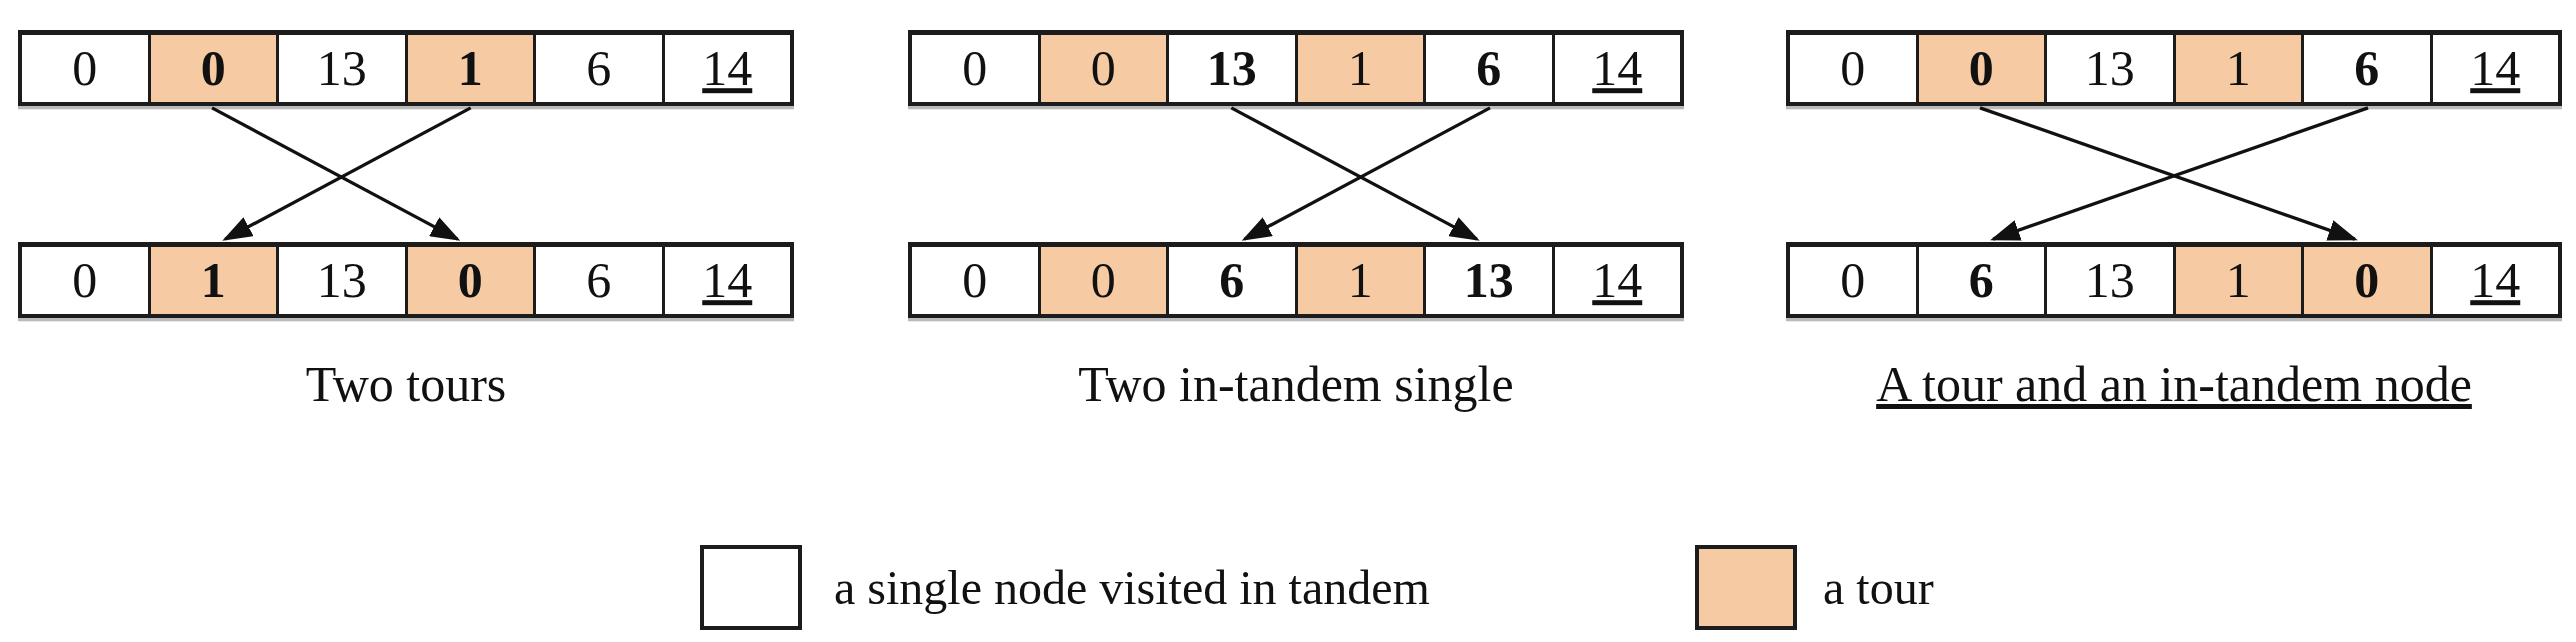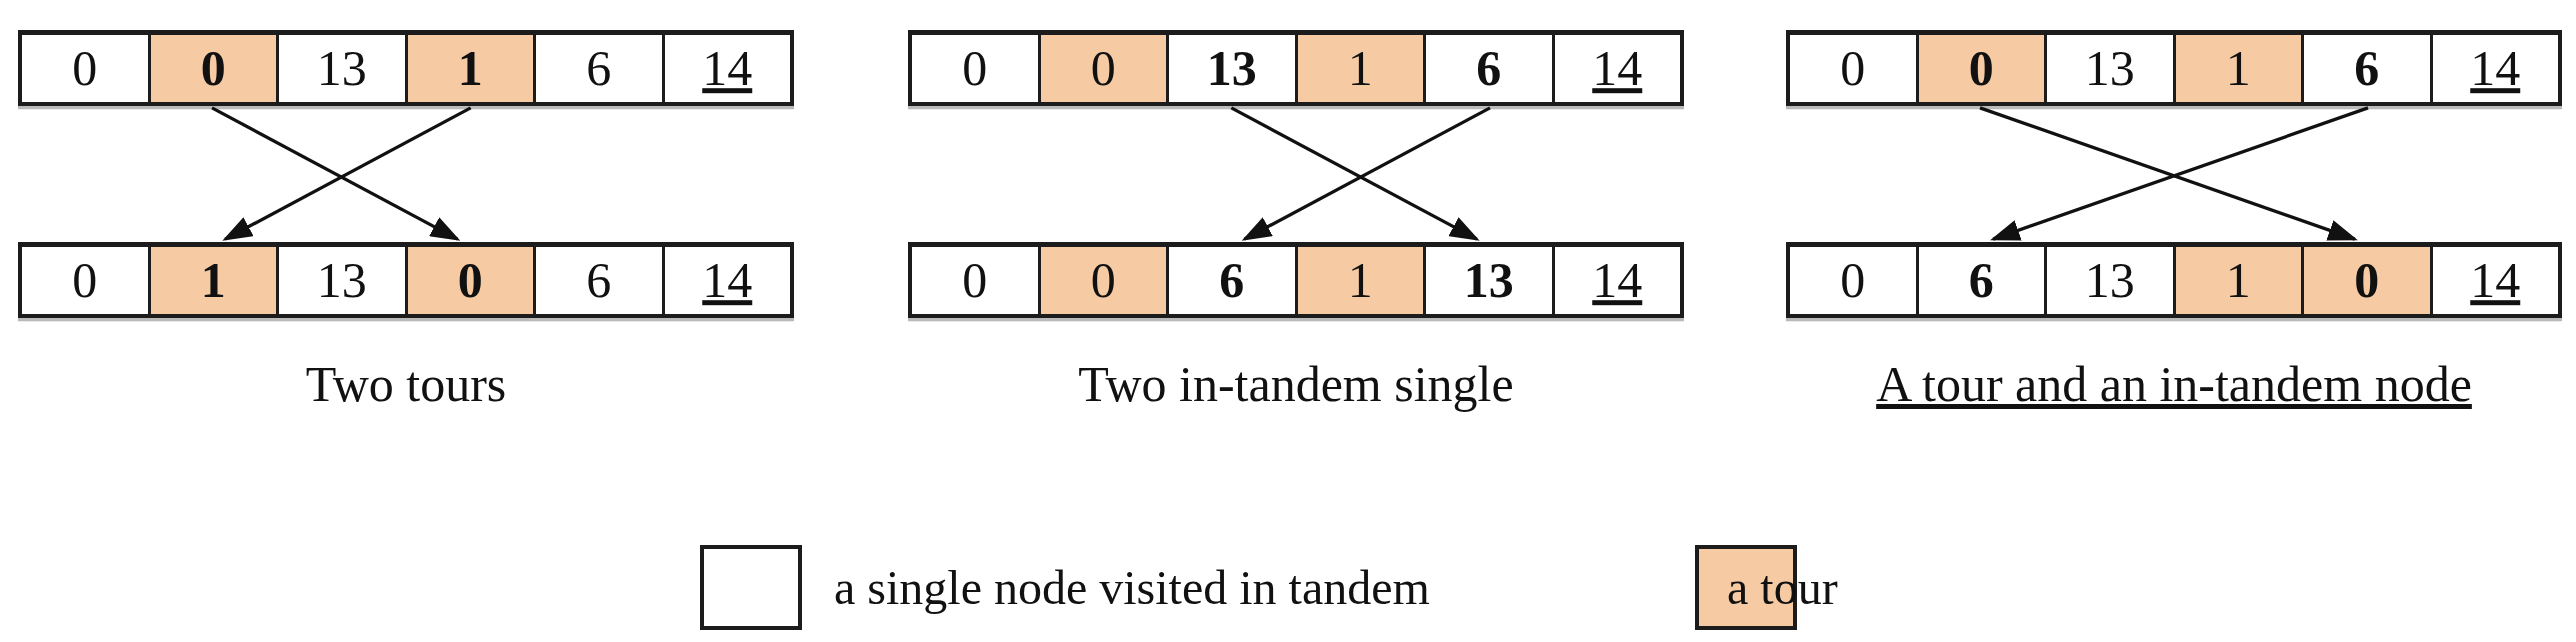--- a/index.html
+++ b/index.html
@@ -213,16 +213,16 @@
         </defs>
         <line x1="235" y1="2" x2="689" y2="161" stroke="#111111" stroke-width="4" marker-end="url(#ah2)"></line>
         <line x1="705" y1="2" x2="251" y2="161" stroke="#111111" stroke-width="4" marker-end="url(#ah2)"></line>
       </svg>
       <div class="caption" style="left: 1786px; top: 355px; text-decoration: underline;">A tour and an in-tandem node</div>
     </div>
   <div id="legend">
       <div class="legend-swatch single" style="left: 700px; top: 545px;"></div>
       <div class="legend-label" style="left: 826px; top: 545px; margin-left: 8px;">a single node visited in tandem</div>
       <div class="legend-swatch tour" style="left: 1695px; top: 545px;"></div>
-      <div class="legend-label" style="left: 1727px; top: 545px;">a tour</div>
+      <div class="legend-label" style="left: 1823px; top: 545px;">a tour</div>
     </div>
 </div>
 
 
 </body></html>

